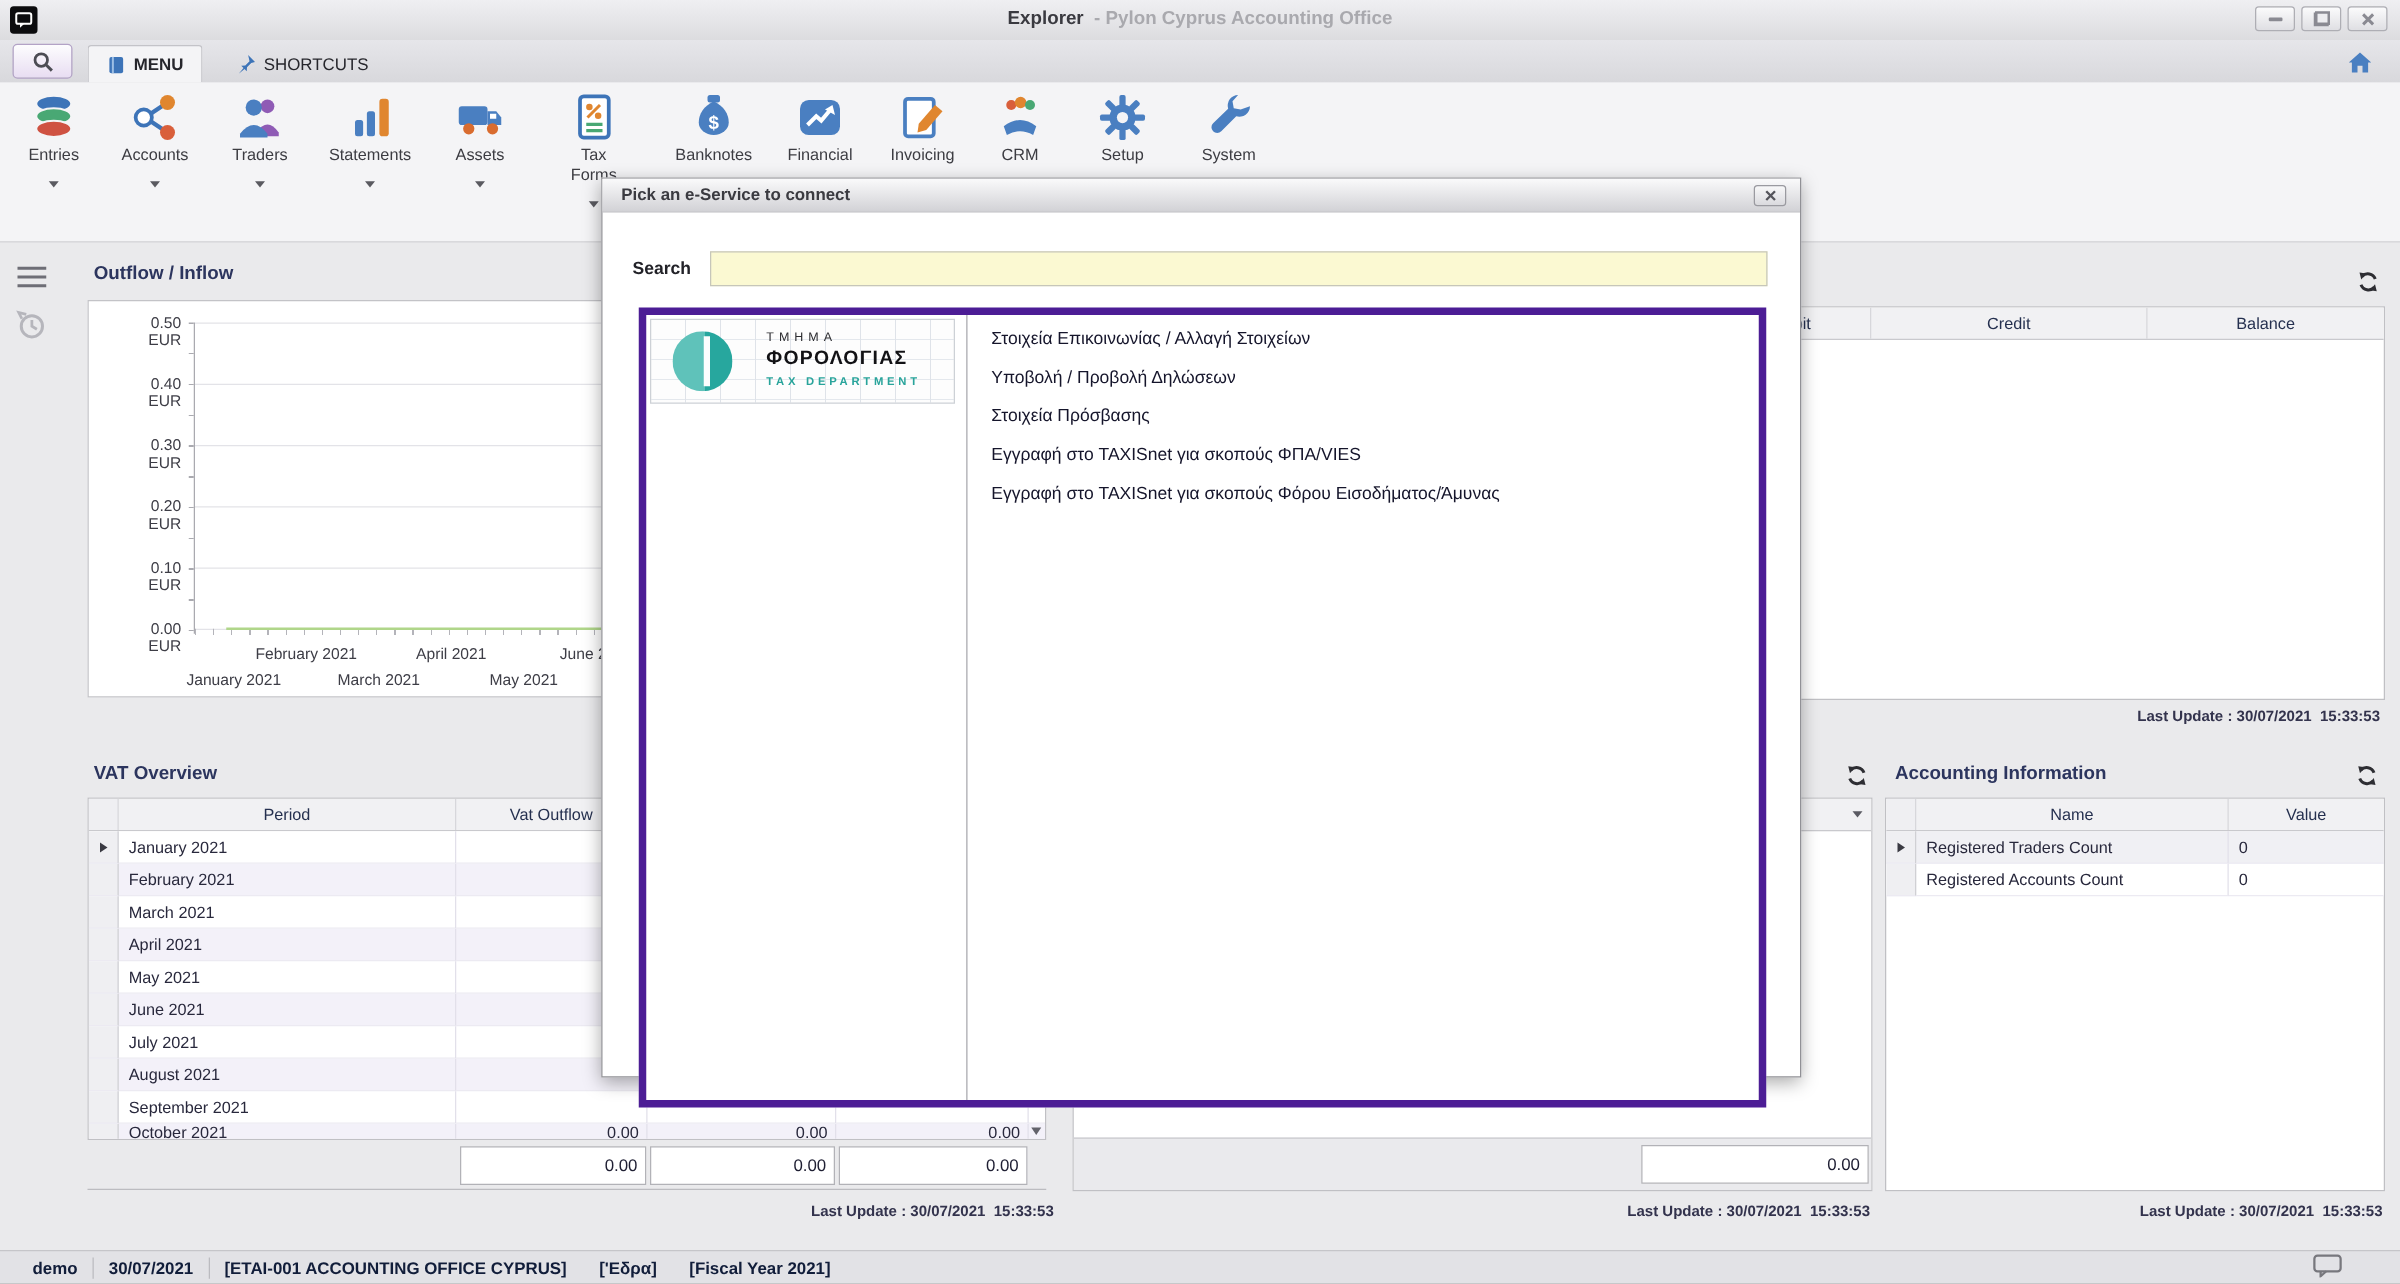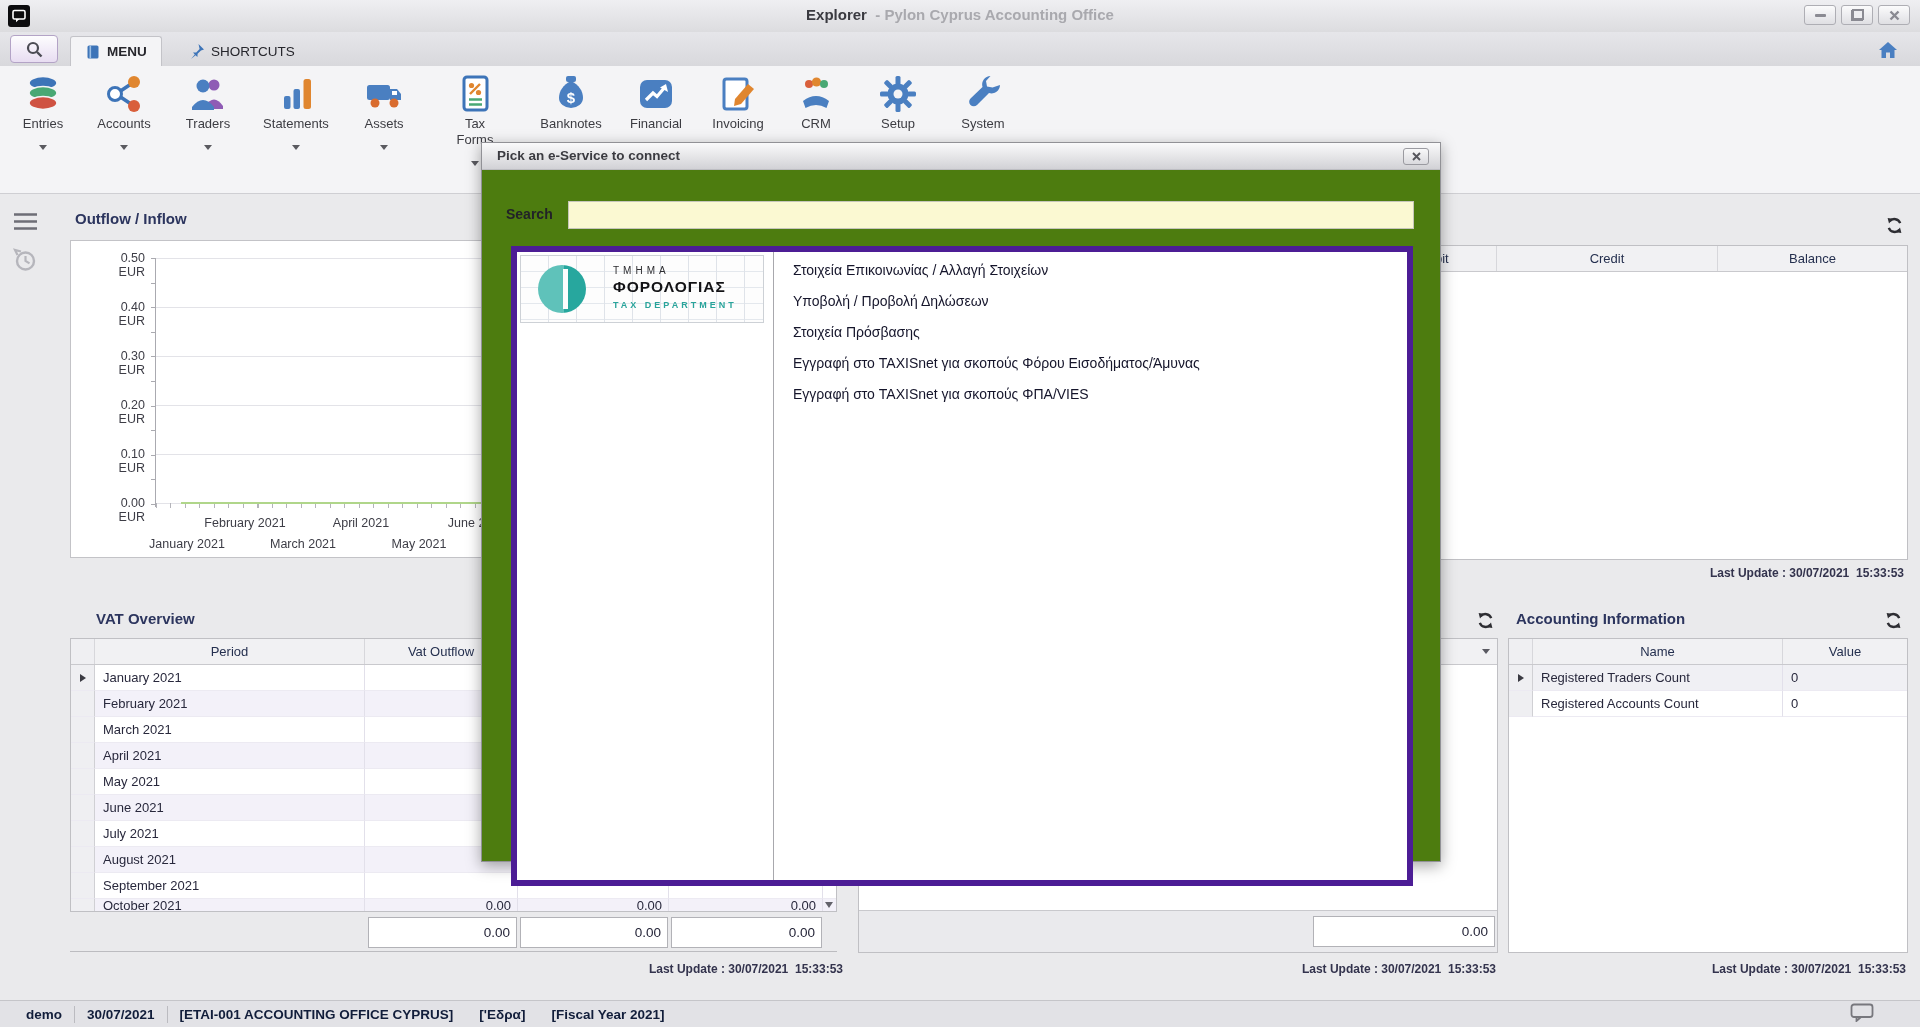--- a/index.html
+++ b/index.html
@@ -87,21 +87,21 @@
   
   #mid-footer{position:absolute;left:0;right:0;bottom:0;height:42px;background:#eaeaed;border-top:1px solid #c9c9cd;}
 
   
   #statusbar{position:absolute;left:0;top:1000px;width:1920px;height:27px;background:#e2e2e6;border-top:1px solid #c5c5c9;
     display:flex;align-items:center;font-size:13.5px;font-weight:bold;color:#111d3a;}
   #statusbar .sep{width:1px;height:17px;background:#bbbbc0;margin:0 12px;}
   #statusbar .sp{width:26px;}
 
   
-  #dialog{position:absolute;left:481px;top:142px;width:960px;height:720px;background:#4d7c0f;
+  #dialog{position:absolute;left:481px;top:142px;width:960px;height:720px;background:#ffffff;
     border:1px solid #919196;box-shadow:0 4px 14px rgba(0,0,0,.35);z-index:50;}
   #dialog-titlebar{position:absolute;left:0;top:0;right:0;height:27px;
     background:linear-gradient(#fafafb,#d2d2d6);border-bottom:1px solid #bdbdc2;}
   #dialog-title{position:absolute;left:15px;top:5px;font-size:13.5px;font-weight:bold;color:#3b3b41;}
   #dialog-close{position:absolute;right:11px;top:5px;width:26px;height:17px;border:1px solid #9a9aa0;border-radius:3px;
     background:linear-gradient(#f8f8f9,#dadade);display:flex;align-items:center;justify-content:center;}
   #dlg-search-label{position:absolute;left:24px;top:63px;font-size:14px;font-weight:bold;color:#222228;}
   #dlg-search-input{position:absolute;left:86px;top:58px;width:846px;height:28px;background:#fbf9d2;
     border:1px solid #c6c6ba;font-size:14px;padding:0 6px;outline:none;color:#222;}
   #dlg-list{position:absolute;left:29px;top:103px;width:902px;height:640px;background:#fff;border:6px solid #4c1d95;}
@@ -379,21 +379,21 @@
   <div class="dtable" style="left:858px;top:245px;width:1050px;height:315px;">
     <div class="thead">
       <div class="tc" style="width:512px;"></div>
       <div class="tc" style="width:126px;">Debit</div>
       <div class="tc" style="width:221px;">Credit</div>
       <div class="tc" style="width:189px;border-right:none;">Balance</div>
     </div>
   </div>
   <div class="last-update" style="right:16px;top:566px;">Last Update : 30/07/2021  15:33:53</div>
 
-  <div class="abs panel-title" style="left:75px;top:610px;margin-left:21px;">VAT Overview</div>
+  <div class="abs panel-title" style="left:75px;top:610px;">VAT Overview</div>
   <div class="dtable" style="left:70px;top:638px;width:767px;height:274px;">
     <div class="thead">
       <div class="tc" style="width:24px;background:#efeff2;"></div>
       <div class="tc" style="width:270px;">Period</div>
       <div class="tc" style="width:153px;">Vat Outflow</div>
       <div class="tc" style="width:151px;"></div>
       <div class="tc" style="width:154px;"></div>
       <div class="tc" style="width:13px;border-right:none;"></div>
     </div>
     <div class="trow">
@@ -579,19 +579,19 @@
           <div id="logo-line1">ΤΜΗΜΑ</div>
           <div id="logo-line2">ΦΟΡΟΛΟΓΙΑΣ</div>
           <div id="logo-line3">TAX DEPARTMENT</div>
         </div>
       </div>
       <div id="dlg-divider"></div>
       <div id="dlg-items">
         <div class="dlg-item">Στοιχεία Επικοινωνίας / Αλλαγή Στοιχείων</div>
         <div class="dlg-item">Υποβολή / Προβολή Δηλώσεων</div>
         <div class="dlg-item">Στοιχεία Πρόσβασης</div>
+        <div class="dlg-item">Εγγραφή στο TAXISnet για σκοπούς ΦΠΑ/VIES</div>
         <div class="dlg-item">Εγγραφή στο TAXISnet για σκοπούς Φόρου Εισοδήματος/Άμυνας</div>
-        <div class="dlg-item">Εγγραφή στο TAXISnet για σκοπούς ΦΠΑ/VIES</div>
       </div>
     </div>
   </div>
 
 </div>
 
 </body></html>

